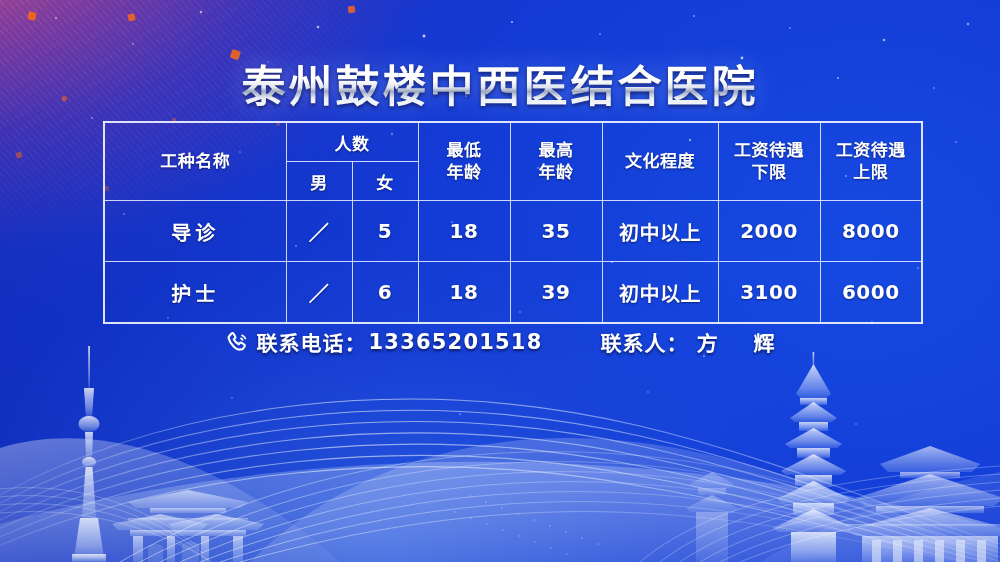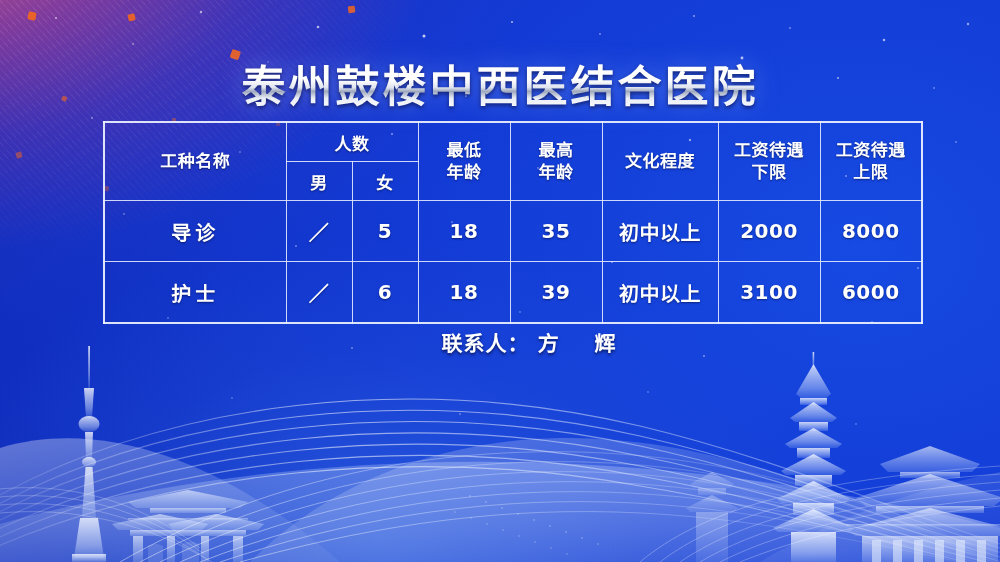--- a/index.html
+++ b/index.html
@@ -219,20 +219,31 @@
           <td>39</td>
           <td>初中以上</td>
           <td>3100</td>
           <td>6000</td>
         </tr>
       </tbody>
     </table>
   </div>
 
   <div class="contact">
+    <span class="phone-block">
+      <span class="phone-icon">
+        <svg viewBox="0 0 24 24" width="25" height="25" fill="none" stroke="#ffffff" stroke-width="2" stroke-linecap="round" stroke-linejoin="round">
+          <path d="M6.2 3.4a1.6 1.6 0 0 1 2.2.5l1.3 2.1a1.6 1.6 0 0 1-.3 2.1l-1 .8a10.5 10.5 0 0 0 4.8 4.8l.8-1a1.6 1.6 0 0 1 2.1-.3l2.1 1.3a1.6 1.6 0 0 1 .5 2.2l-1 1.6a2.4 2.4 0 0 1-2.8 1C11.4 20.2 5.1 14 3.6 8.1a2.4 2.4 0 0 1 1-2.8z"></path>
+          <path d="M16.4 5.1a5.4 5.4 0 0 1 3.1 3.1" stroke-width="1.7"></path>
+          <path d="M15.4 8.1a2.6 2.6 0 0 1 1.4 1.4" stroke-width="1.7"></path>
+        </svg>
+      </span>
+      <span>联系电话：</span>
+      <span class="phone-num">13365201518</span>
+    </span>
     <span class="person">
       <span>联系人：</span>
       <span>方</span>
       <span class="wide-gap"></span>
       <span>辉</span>
     </span>
   </div>
 
   <svg class="scenery" viewBox="0 0 1000 230" preserveAspectRatio="none">
     <defs>

